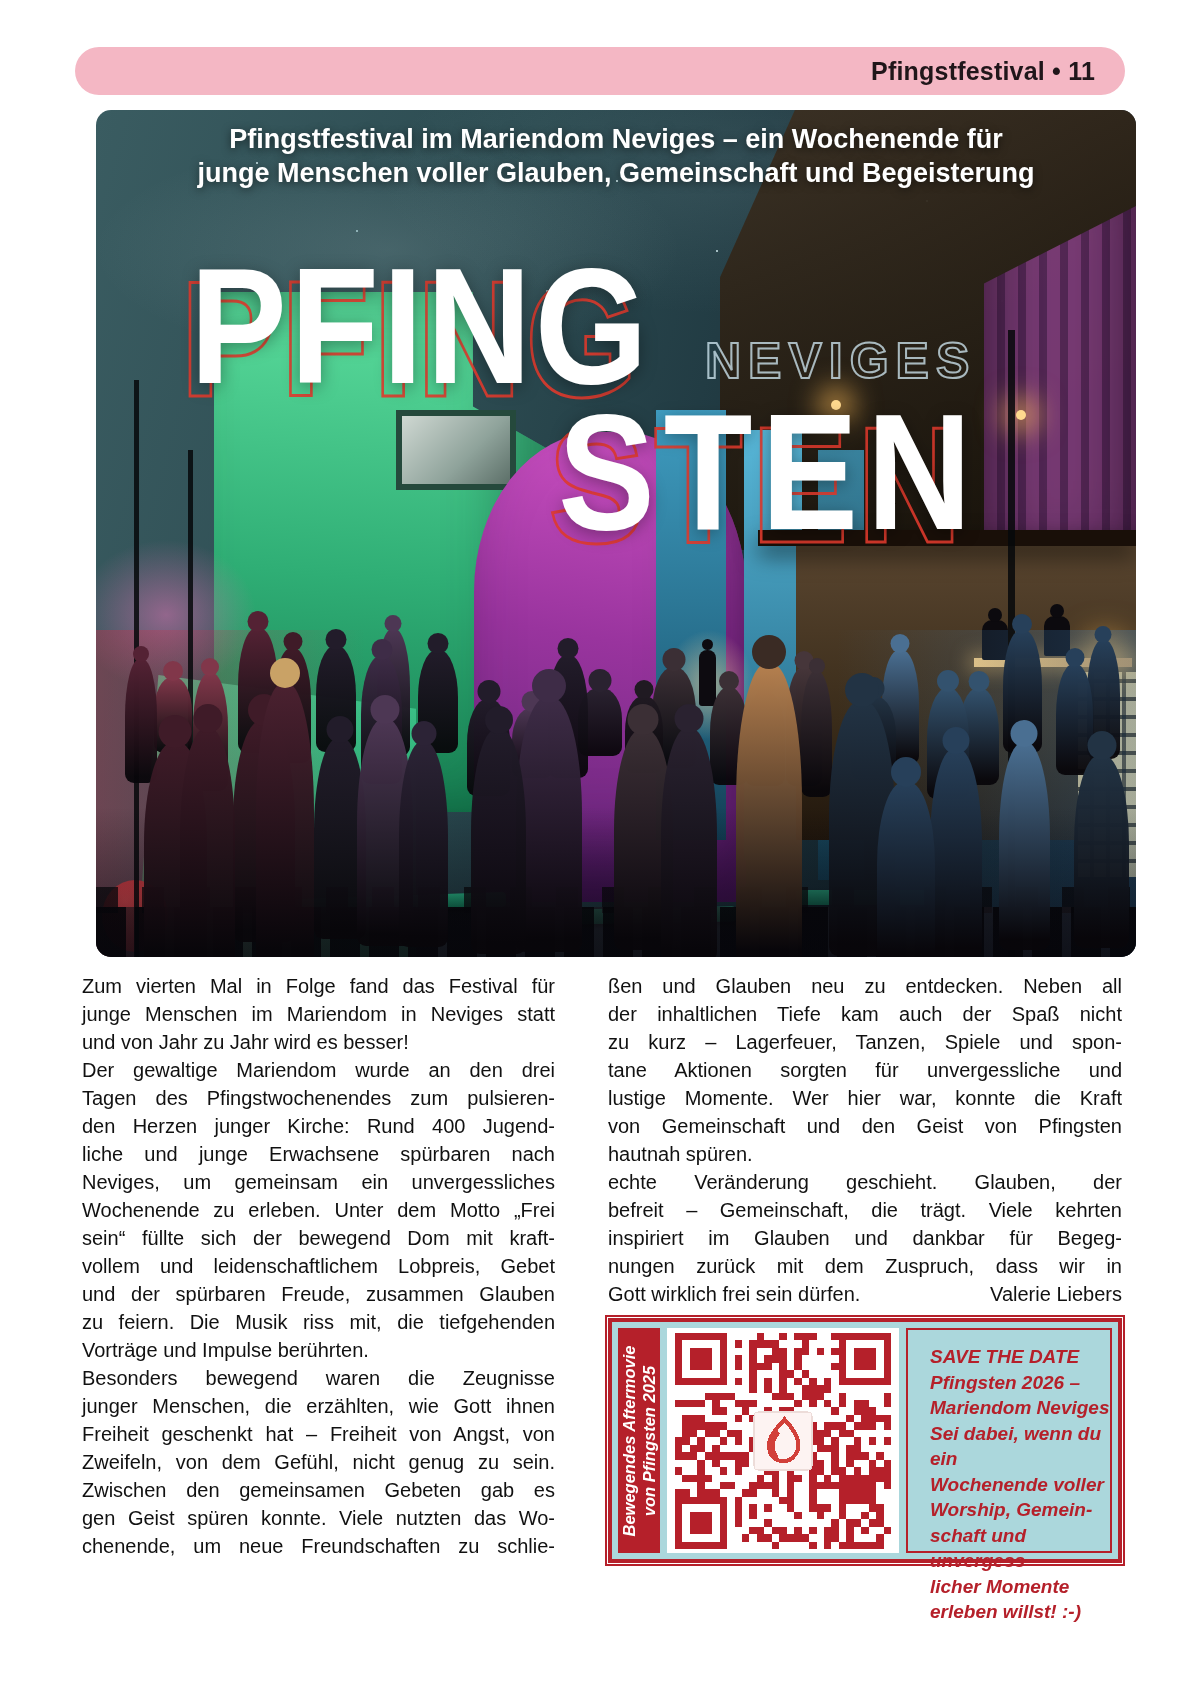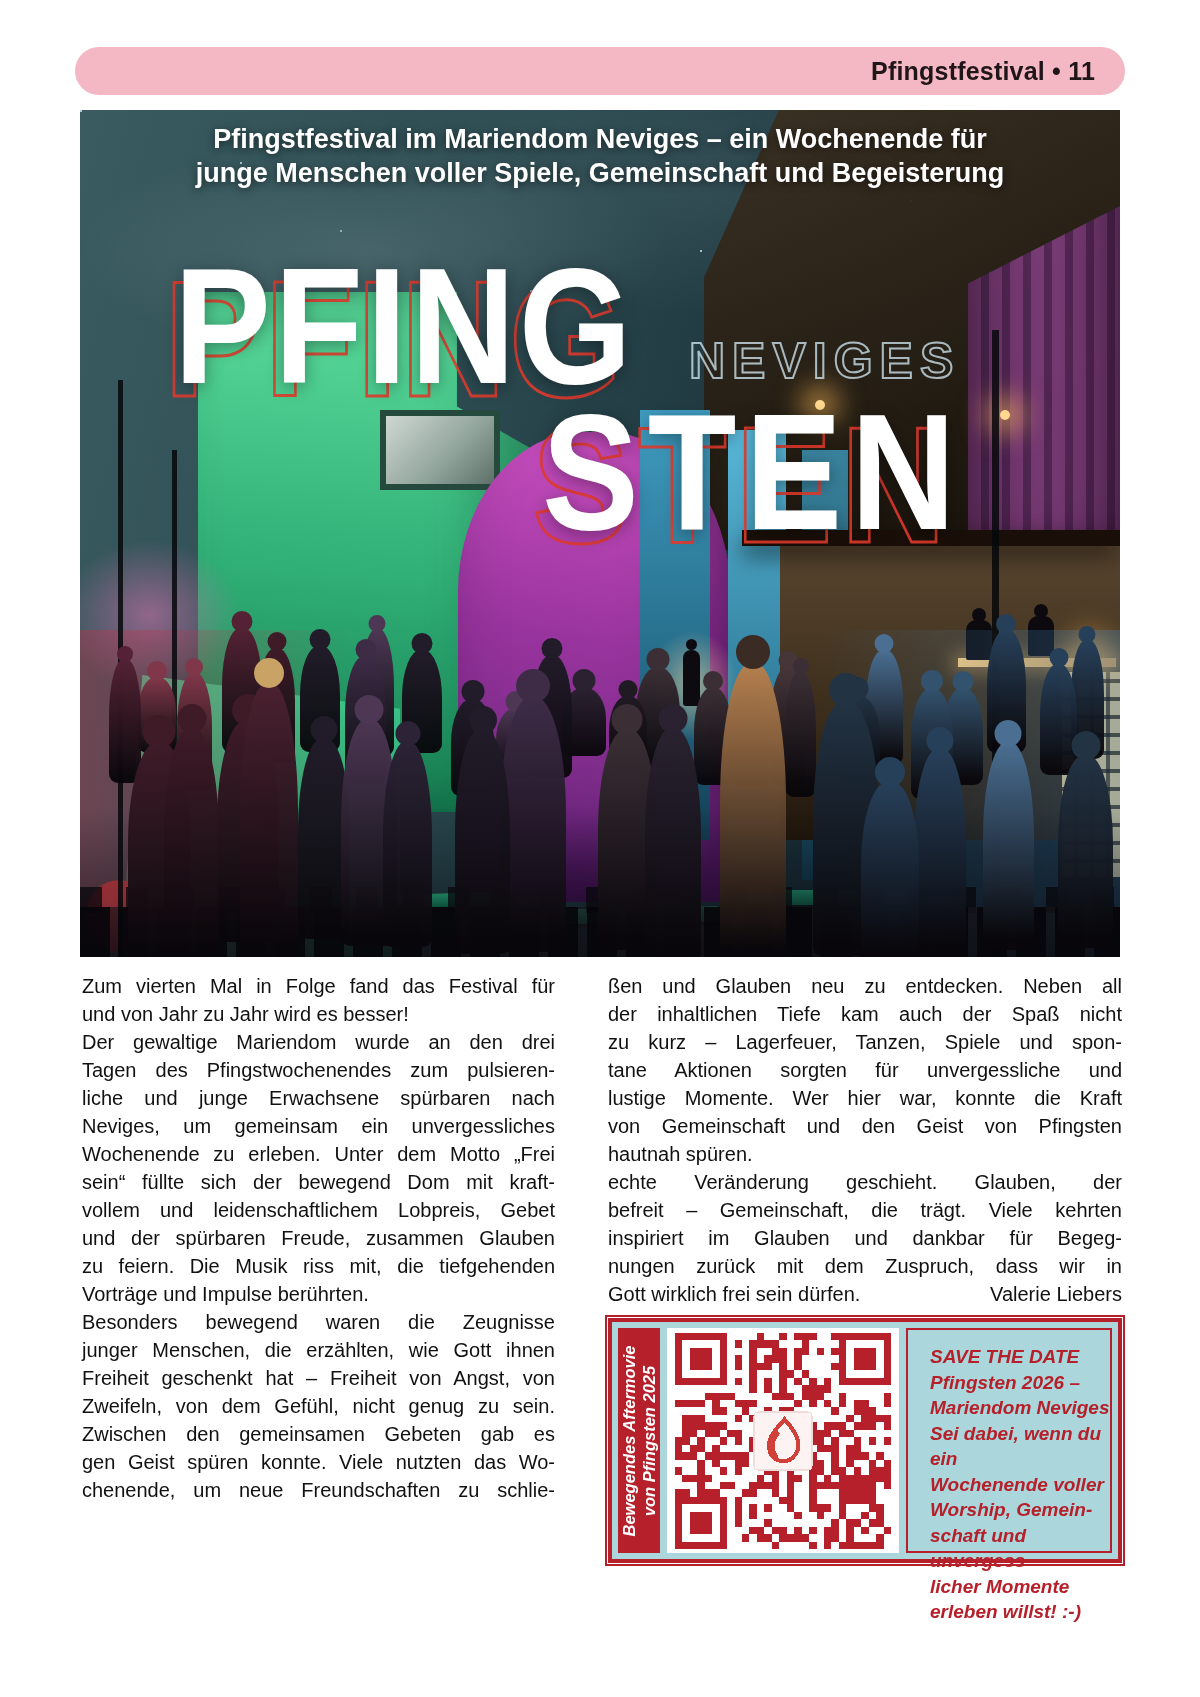--- a/index.html
+++ b/index.html
@@ -5,22 +5,22 @@
   html,body{margin:0;padding:0;background:#fff;}
   .page{position:relative;width:1200px;height:1697px;background:#fff;overflow:hidden;
         font-family:"Liberation Sans",sans-serif;}
 
   
   .header-bar{position:absolute;left:75px;top:47px;width:1050px;height:48px;border-radius:24px;
     display:flex;align-items:center;justify-content:flex-end;padding-right:30px;box-sizing:border-box;}
   .header-bar .hlabel{font-size:25px;font-weight:bold;letter-spacing:.2px;}
 
   
-  .hero{position:absolute;left:80px;top:110px;width:1040px;height:847px;overflow:hidden;
-    background:linear-gradient(105deg,#3a5c61 0%,#2c4b51 35%,#1c333c 65%,#0b151d 100%);}
+  .hero{position:absolute;left:96px;top:110px;width:1040px;height:847px;overflow:hidden;
+    background:linear-gradient(105deg,#3a5c61 0%,#2c4b51 35%,#1c333c 65%,#0b151d 100%);border-radius:15px;}
   .layer{position:absolute;}
   .clouds{left:0;top:0;width:100%;height:55%;
     background:
       radial-gradient(420px 160px at 28% 30%,rgba(190,210,212,.16),transparent 70%),
       radial-gradient(520px 200px at 62% 14%,rgba(160,190,195,.13),transparent 70%),
       radial-gradient(300px 130px at 85% 40%,rgba(120,160,170,.10),transparent 70%);}
   .stars{left:0;top:0;width:2px;height:2px;background:#dff3f5;border-radius:50%;
     box-shadow:160px 52px #cfe9ec,340px 24px #bfe0e4,520px 70px #d6eef0,700px 36px #b9dde2,
       260px 120px #a8ccd2,620px 140px #cfe9ec,830px 90px #9fc3cc,905px 190px #e8f6f8,
       450px 180px #9cc0c8,120px 210px #b6d8dd,760px 230px #8fb3bd;}
@@ -319,40 +319,42 @@
     <div class="layer bench" style="left:700px;bottom:52px;width:150px;opacity:.7;"></div>
     <div class="layer chairs2"></div>
     <div class="layer chairs"></div>
     <div class="layer pole" style="left:38px;"></div>
     <div class="layer pole" style="left:92px;top:340px;"></div>
     <div class="layer pole" style="left:912px;top:220px;width:7px;"></div>
     <div class="layer bottom-shade"></div>
 
     <div class="hero-headline">
       <div>Pfingstfestival im Mariendom Neviges – ein Wochenende für</div>
-      <div>junge Menschen voller Spiele, Gemeinschaft und Begeisterung</div>
+      <div>junge Menschen voller Glauben, Gemeinschaft und Begeisterung</div>
     </div>
 
     <div class="bigword" style="left:94px;top:150px;">
       <span class="bw bw-outline" style="-webkit-text-stroke: 3px rgb(226, 59, 46);">PFING</span>
       <span class="bw bw-fill">PFING</span>
     </div>
     <div class="neviges">NEVIGES</div>
     <div class="bigword" style="left:462px;top:296px;letter-spacing:10px;">
       <span class="bw bw-outline" style="-webkit-text-stroke: 3px rgb(226, 59, 46);">STEN</span>
       <span class="bw bw-fill">STEN</span>
     </div>
   </div>
 
   <div class="columns">
     <div class="col col1">
         <div class="tline j">Zum vierten Mal in Folge fand das Festival für</div>
+        <div class="tline j">junge Menschen im Mariendom in Neviges statt</div>
         <div class="tline">und von Jahr zu Jahr wird es besser!</div>
         <div class="tline j">Der gewaltige Mariendom wurde an den drei</div>
         <div class="tline j">Tagen des Pfingstwochenendes zum pulsieren-</div>
+        <div class="tline j">den Herzen junger Kirche: Rund 400 Jugend-</div>
         <div class="tline j">liche und junge Erwachsene spürbaren nach</div>
         <div class="tline j">Neviges, um gemeinsam ein unvergessliches</div>
         <div class="tline j">Wochenende zu erleben. Unter dem Motto „Frei</div>
         <div class="tline j">sein“ füllte sich der bewegend Dom mit kraft-</div>
         <div class="tline j">vollem und leidenschaftlichem Lobpreis, Gebet</div>
         <div class="tline j">und der spürbaren Freude, zusammen Glauben</div>
         <div class="tline j">zu feiern. Die Musik riss mit, die tiefgehenden</div>
         <div class="tline">Vorträge und Impulse berührten.</div>
         <div class="tline j">Besonders bewegend waren die Zeugnisse</div>
         <div class="tline j">junger Menschen, die erzählten, wie Gott ihnen</div>

